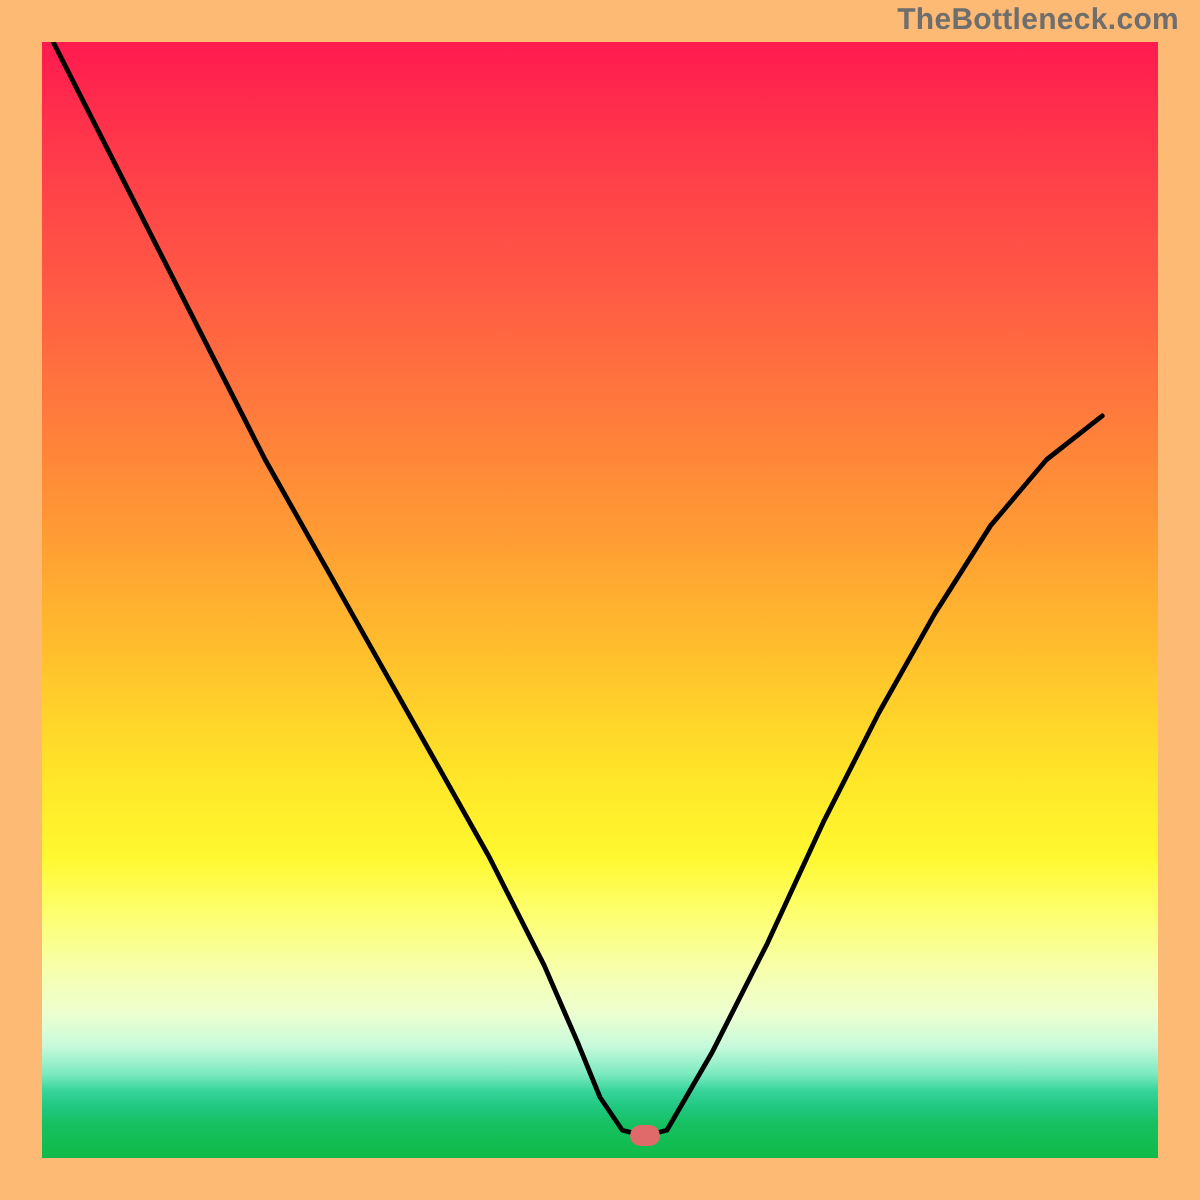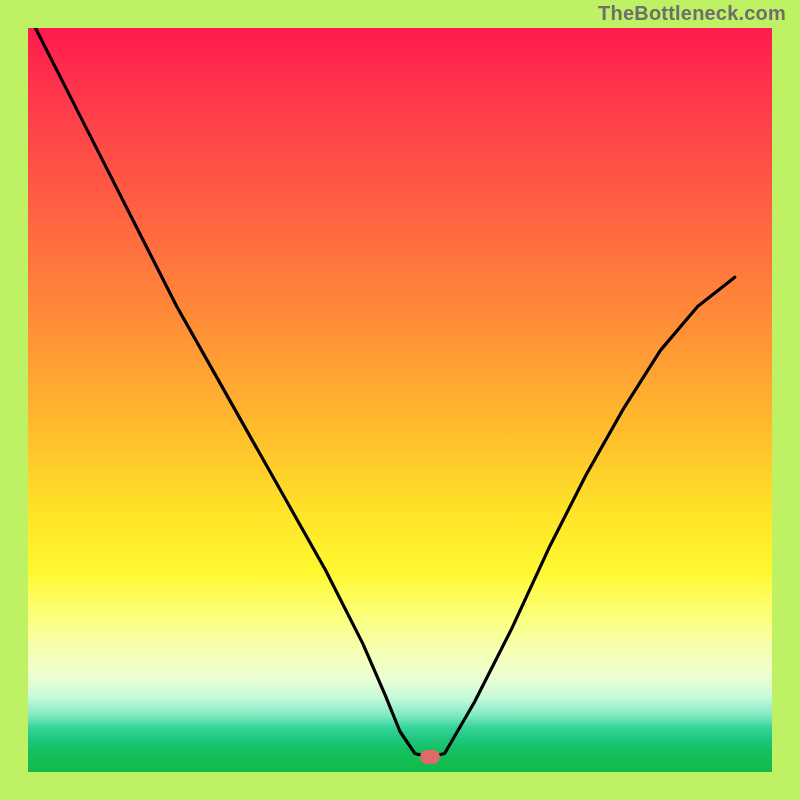--- a/index.html
+++ b/index.html
@@ -8,21 +8,21 @@
     width: 800px;
     height: 800px;
     background: #000;
     overflow: hidden;
     font-family: Arial, Helvetica, sans-serif;
   }
   .frame {
     position: relative;
     width: 800px;
     height: 800px;
-    background: #bef264;
+    background: #fdba74;
   }
   .watermark {
     position: absolute;
     top: 2px;
     right: 14px;
     font-size: 20px;
     font-weight: 600;
     color: #6e6e6e;
     letter-spacing: 0.2px;
     z-index: 10;

